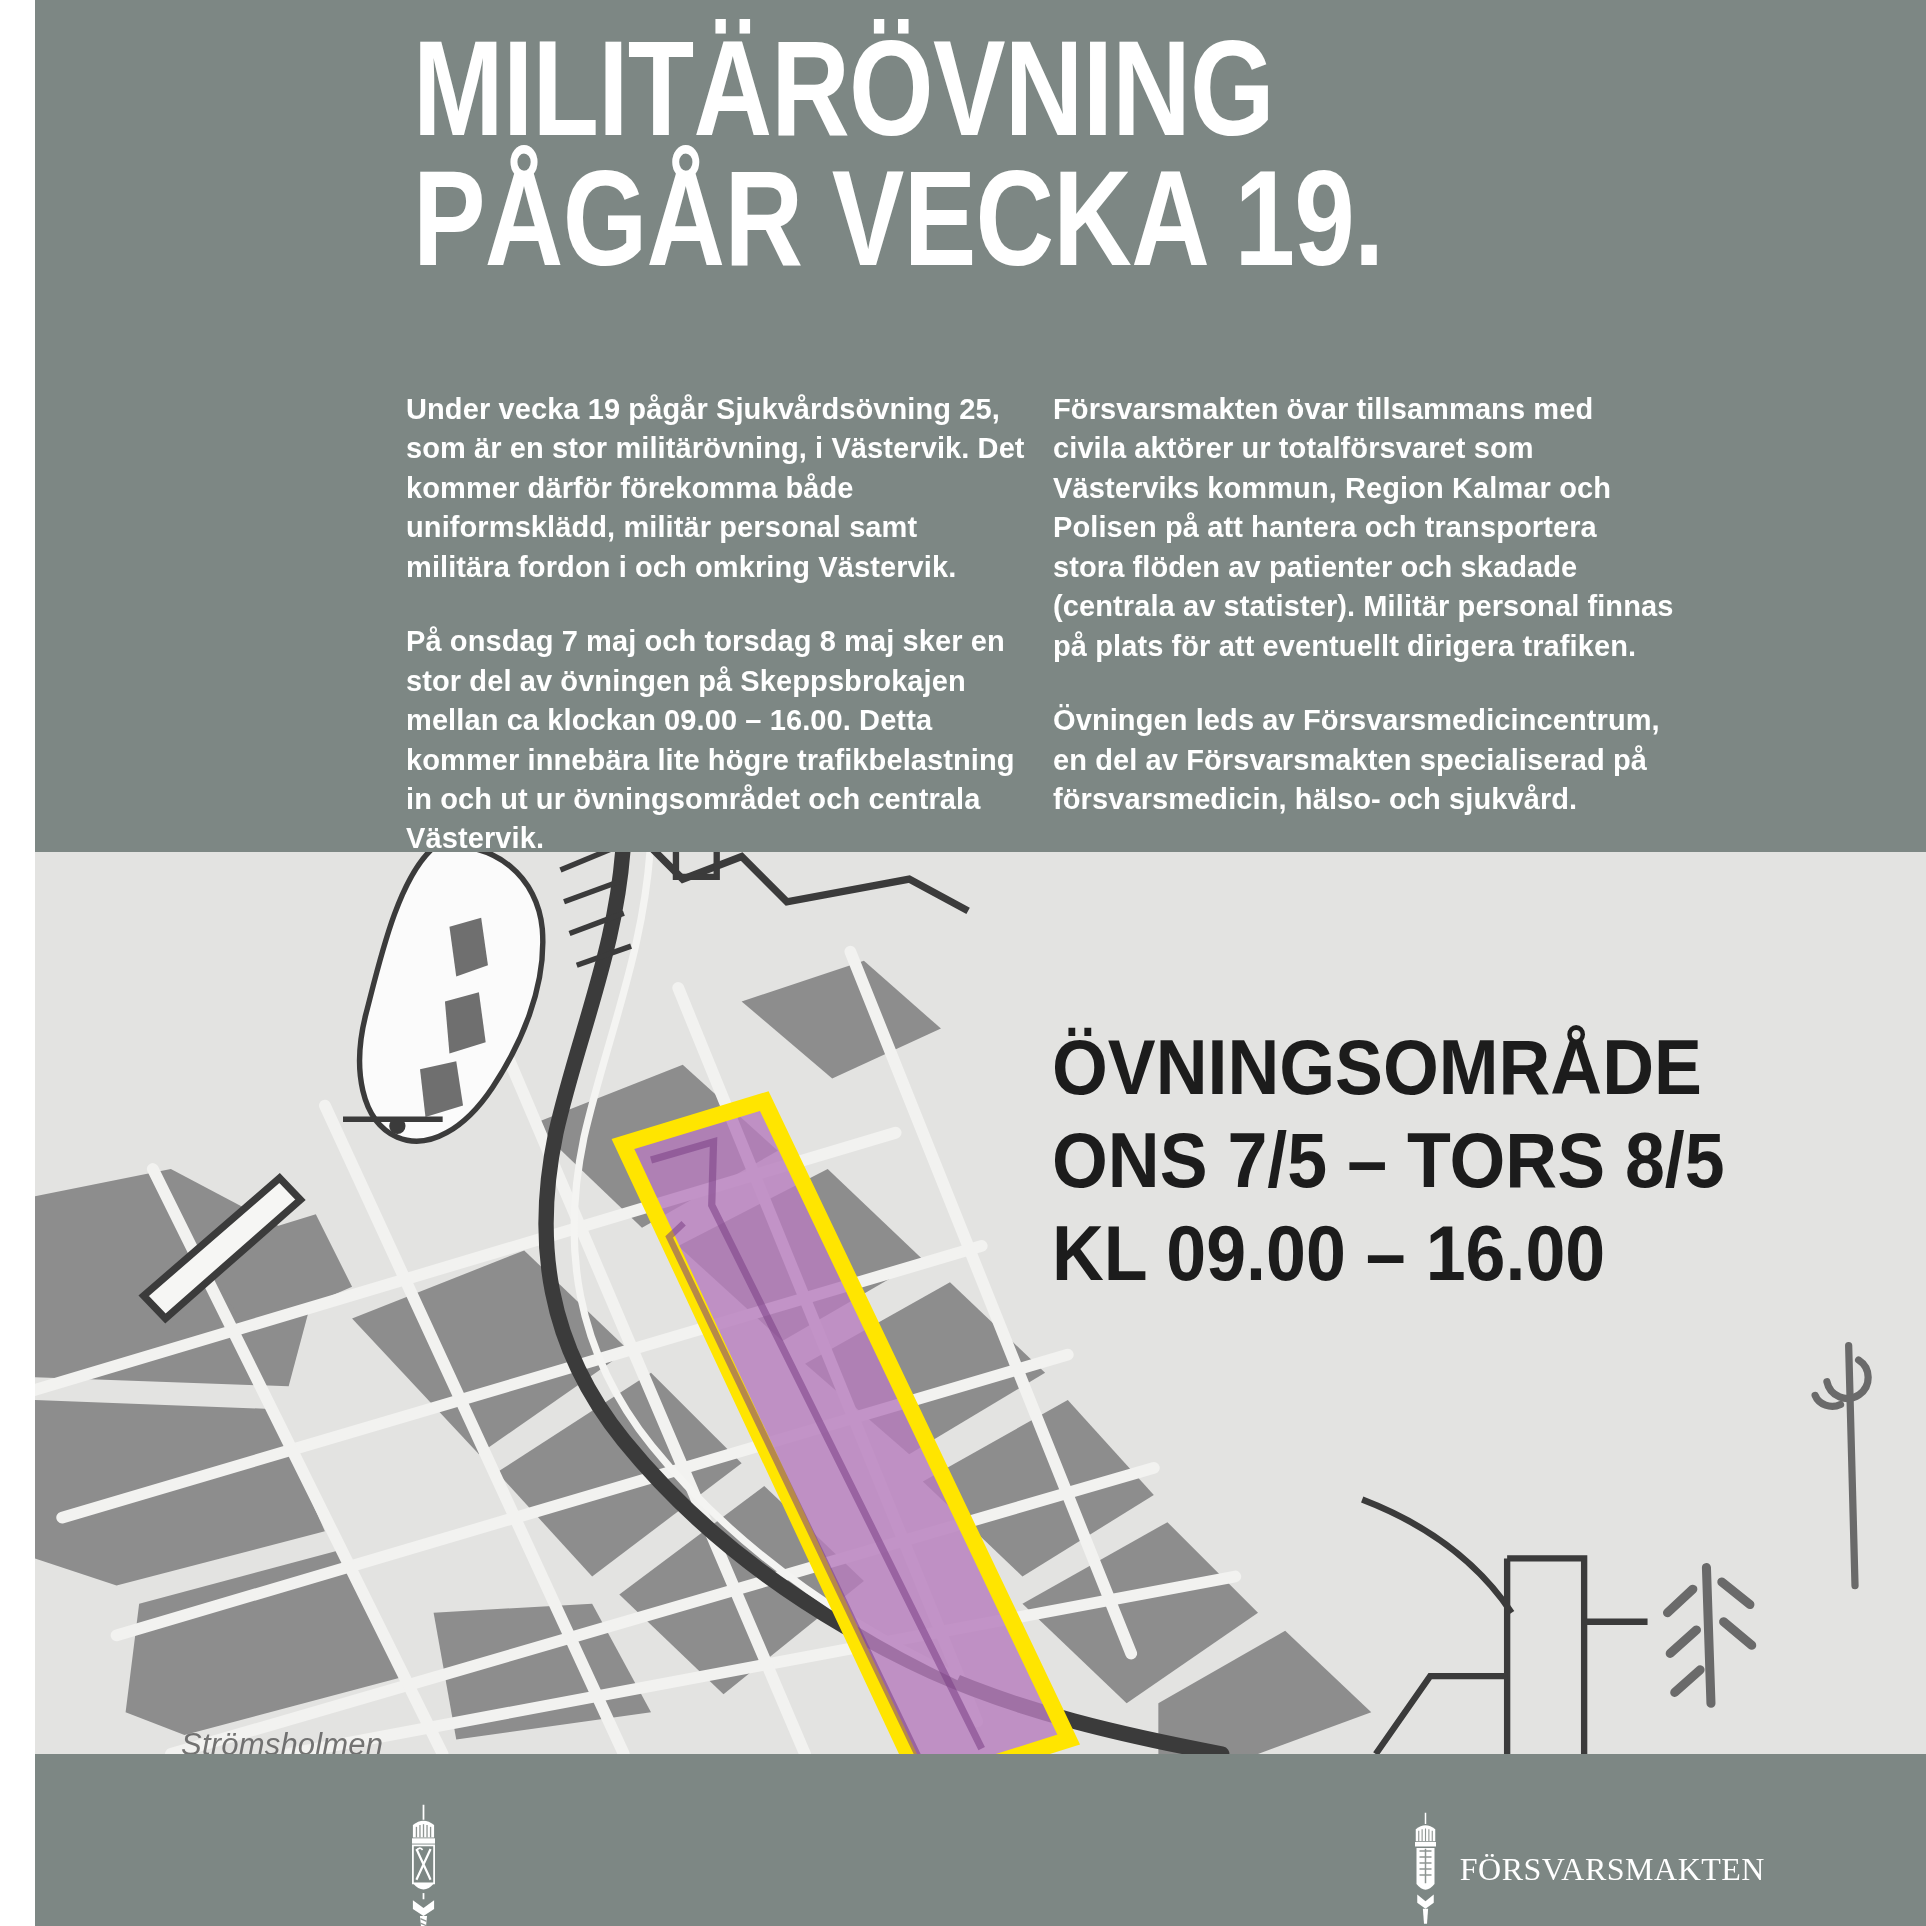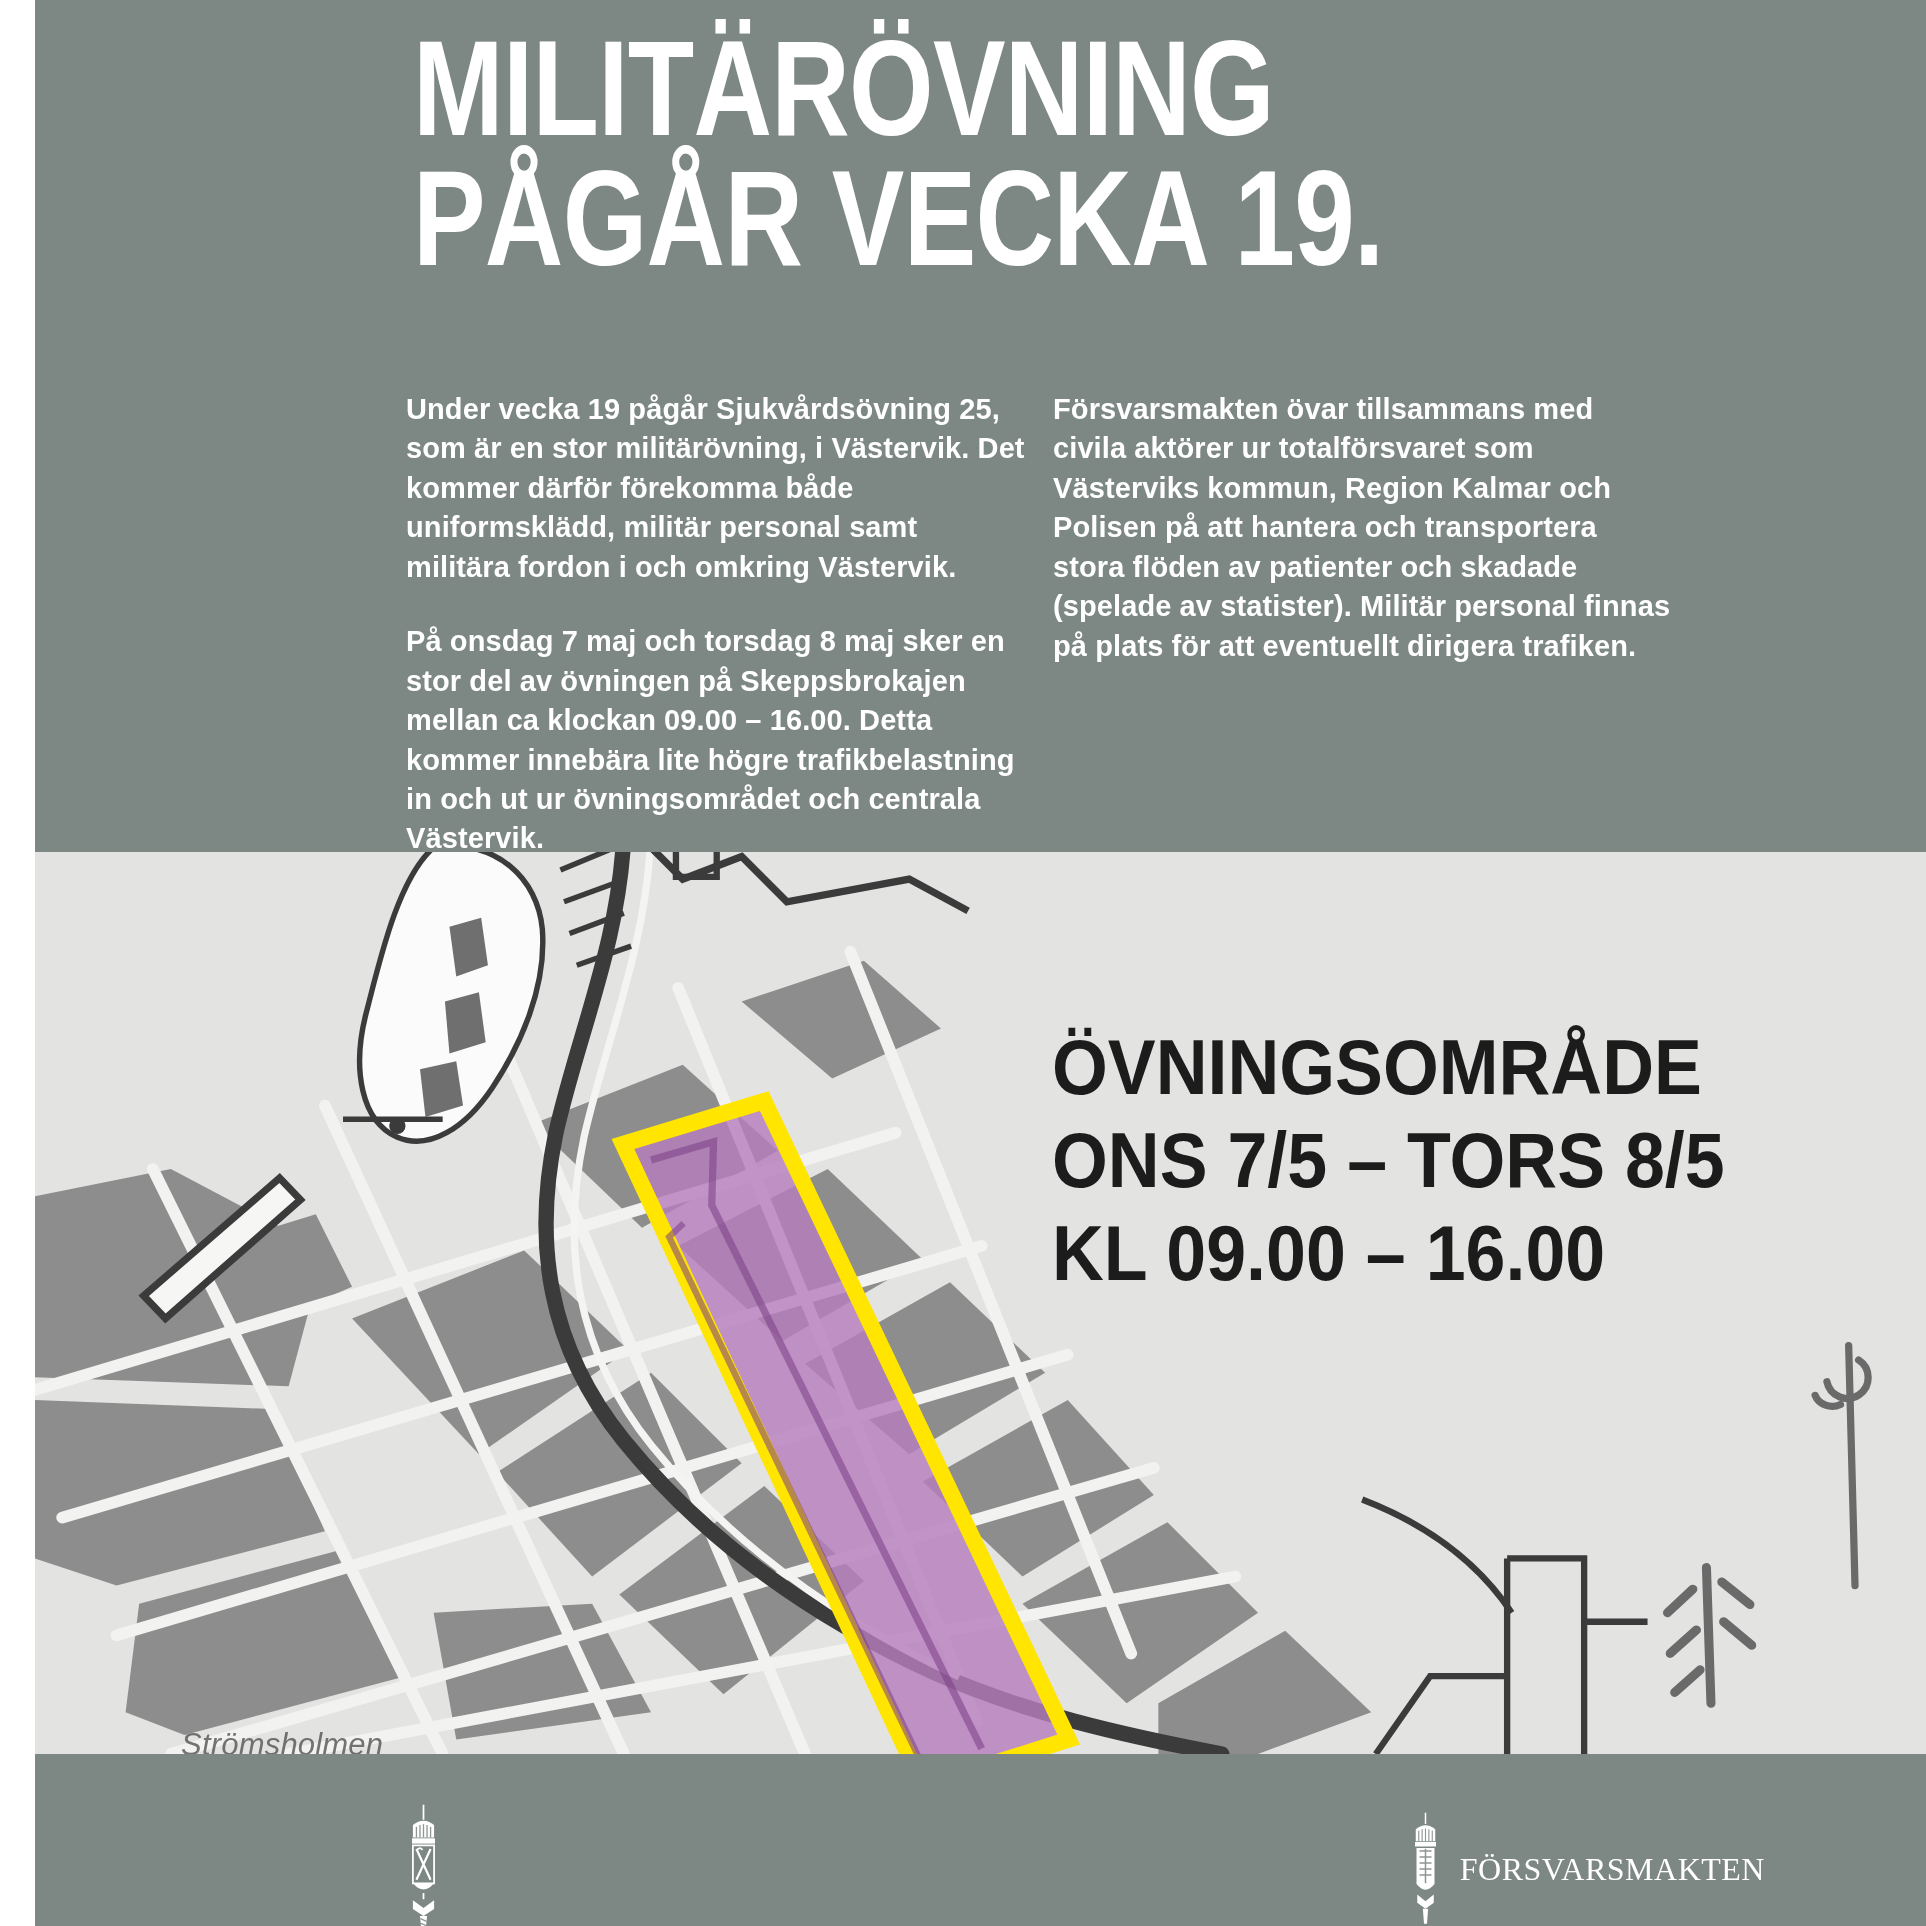--- a/index.html
+++ b/index.html
@@ -124,21 +124,22 @@
       <span class="hl-line">MILITÄRÖVNING</span>
       <span class="hl-line">PÅGÅR VECKA 19.</span>
     </div>
 
     <div id="columns">
       <div class="col">
         <p class="spaced-lg">Under vecka 19 pågår Sjukvårdsövning 25, som är en stor militärövning, i Västervik. Det kommer därför förekomma både uniformsklädd, militär personal samt militära fordon i och omkring Västervik.</p>
         <p>På onsdag 7 maj och torsdag 8 maj sker en stor del av övningen på Skeppsbrokajen mellan ca klockan 09.00 – 16.00. Detta kommer innebära lite högre trafikbelastning in och ut ur övningsområdet och centrala Västervik.</p>
       </div>
       <div class="col">
-        <p class="spaced-lg">Försvarsmakten övar tillsammans med civila aktörer ur totalförsvaret som Västerviks kommun, Region Kalmar och Polisen på att hantera och transportera stora flöden av patienter och skadade (spelade av statister). Militär personal finnas på plats för att eventuellt dirigera trafiken.</p>
+        <p class="spaced-lg">Försvarsmakten övar tillsammans med civila aktörer ur totalförsvaret som Västerviks kommun, Region Kalmar och Polisen på att hantera och transportera stora flöden av patienter och skadade (centrala av statister). Militär personal finnas på plats för att eventuellt dirigera trafiken.</p>
+        <p>Övningen leds av Försvarsmedicincentrum, en del av Försvarsmakten specialiserad på försvarsmedicin, hälso- och sjukvård.</p>
       </div>
     </div>
   </div>
 
   <div id="map-section">
 
     <svg id="map-svg" viewBox="0 0 4252 1992" preserveAspectRatio="none">
       <defs>
         <clipPath id="mapclip">
             <rect x="0" y="0" width="4252" height="1992"></rect>

